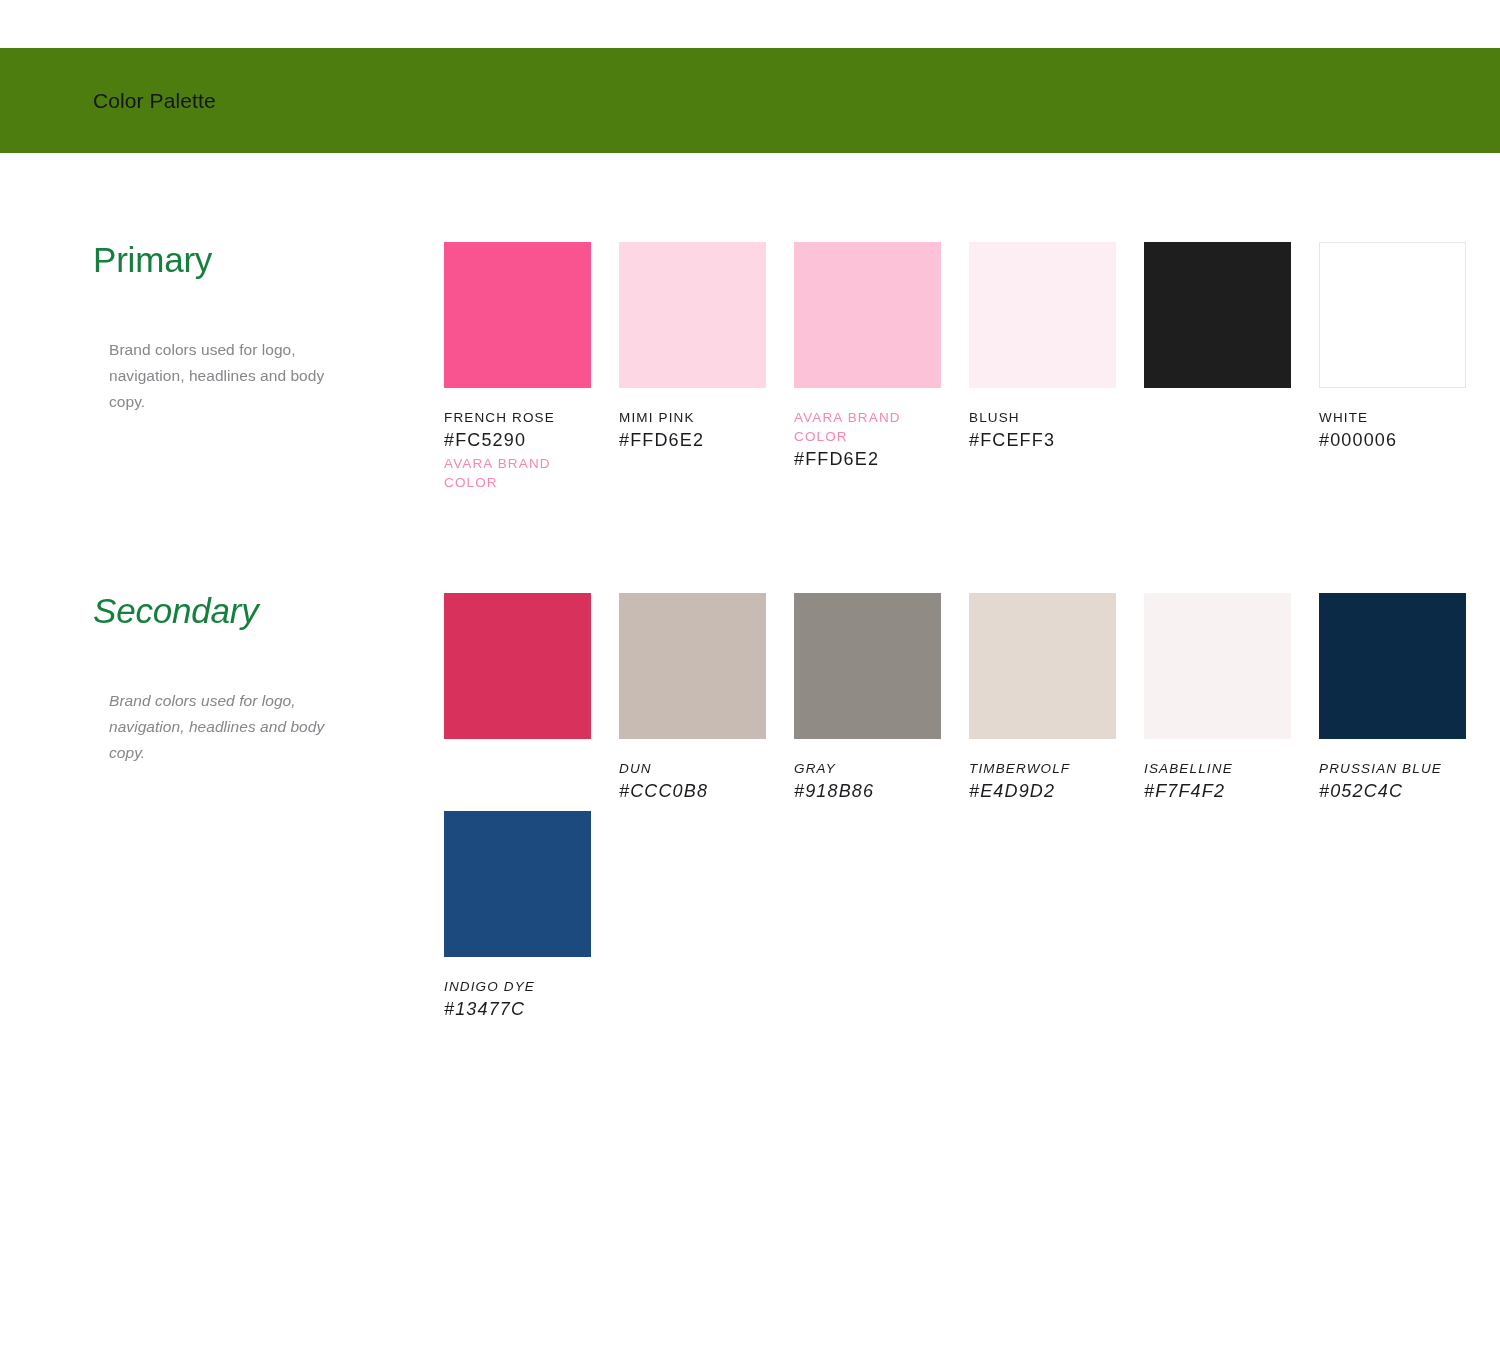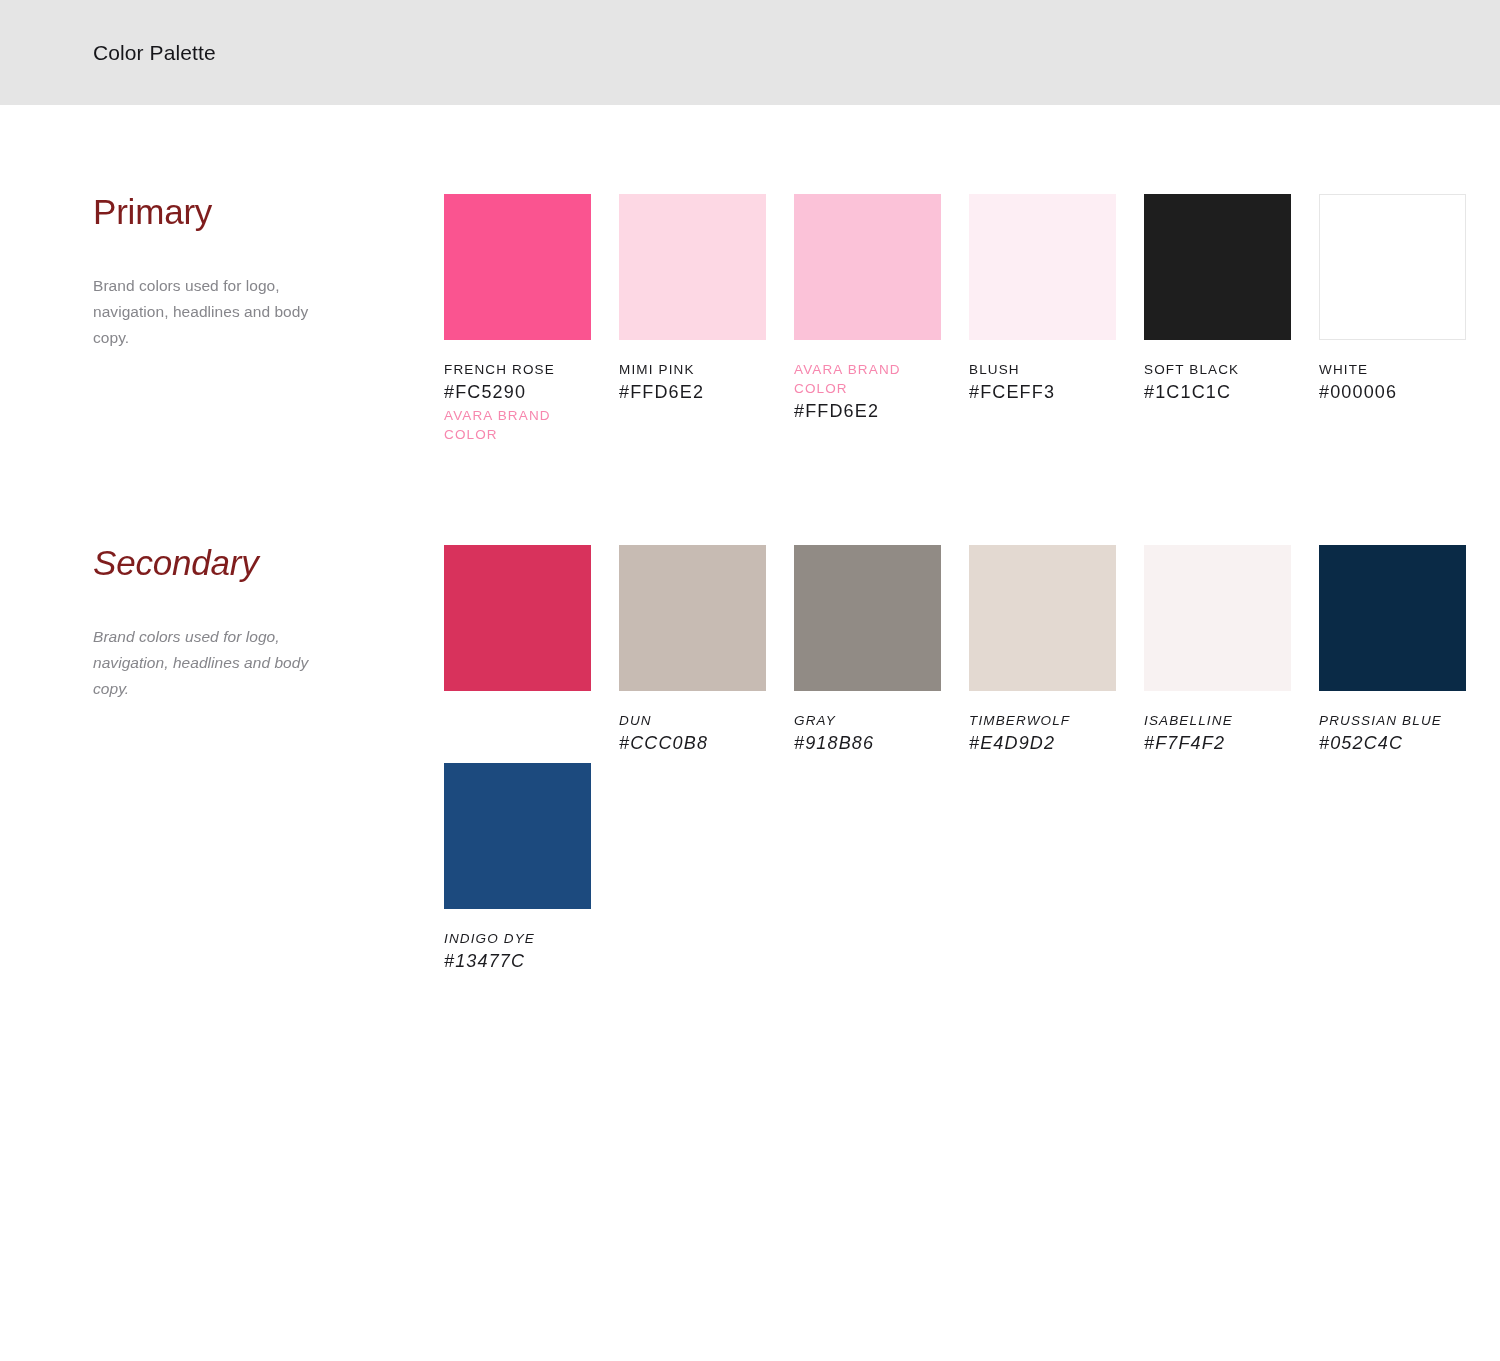--- a/index.html
+++ b/index.html
@@ -13,24 +13,25 @@
     width: 1500px;
     height: 1361px;
     font-family: "Liberation Sans", sans-serif;
     -webkit-font-smoothing: antialiased;
     overflow: hidden;
   }
 
   
   .topbar {
     height: 105px;
-    background: #e5e5e5;
+    background: #4d7c0f;
     display: flex;
     align-items: center;
     padding-left: 93px;
+    margin-top: 48px;
   }
   .topbar-title {
     font-size: 21px;
     font-weight: 400;
     color: #16161A;
     letter-spacing: 0.1px;
   }
 
   
   .page {
@@ -47,27 +48,27 @@
   .section--secondary { padding-top: 91px; font-style: italic; }
 
   .section-info {
     width: 351px;
     flex: 0 0 351px;
     padding-top: 0;
   }
   .section-heading {
     font-size: 35px;
     font-weight: 400;
-    color: #7f1d1d;
+    color: #15803d;
     margin: 0;
     line-height: 1.0;
     letter-spacing: -0.2px;
   }
   .section-desc {
-    margin: 0;
+    margin: 16px;
     padding-top: 44px;
     font-size: 15.5px;
     line-height: 26px;
     color: #86868b;
     max-width: 250px;
     letter-spacing: 0.05px;
   }
 
   
   .swatch-grid {
@@ -159,24 +160,20 @@
         </div>
         <div class="swatch-cell">
           <div class="swatch-chip" style="background: rgb(253, 238, 244);"></div>
           <div class="swatch-meta">
             <div class="swatch-name">BLUSH</div>
             <div class="swatch-hex">#FCEFF3</div>
           </div>
         </div>
         <div class="swatch-cell">
           <div class="swatch-chip" style="background: rgb(30, 30, 30);"></div>
-          <div class="swatch-meta">
-            <div class="swatch-name">SOFT BLACK</div>
-            <div class="swatch-hex">#1C1C1C</div>
-          </div>
         </div>
         <div class="swatch-cell">
           <div class="swatch-chip swatch-chip--bordered" style="background: rgb(255, 255, 255);"></div>
           <div class="swatch-meta">
             <div class="swatch-name">WHITE</div>
             <div class="swatch-hex">#000006</div>
           </div>
         </div>
       </div>
   </div>

